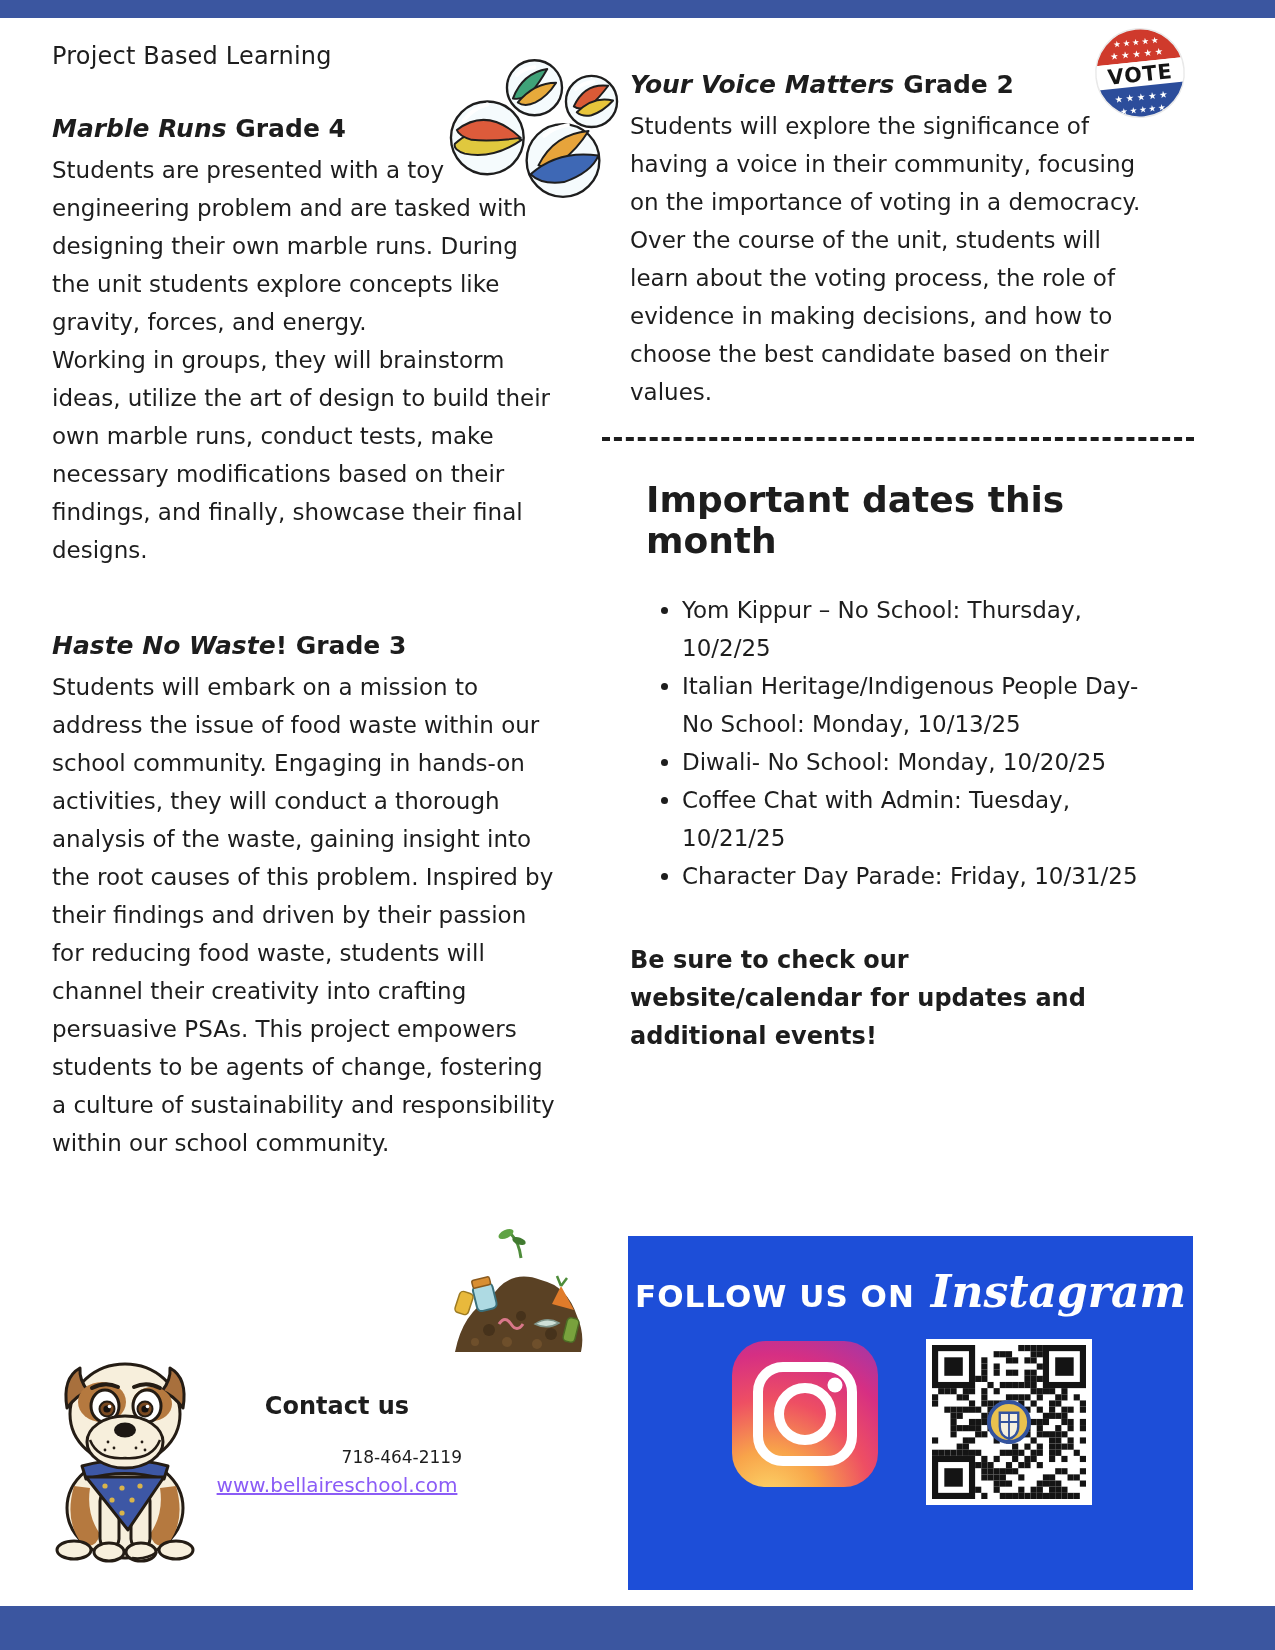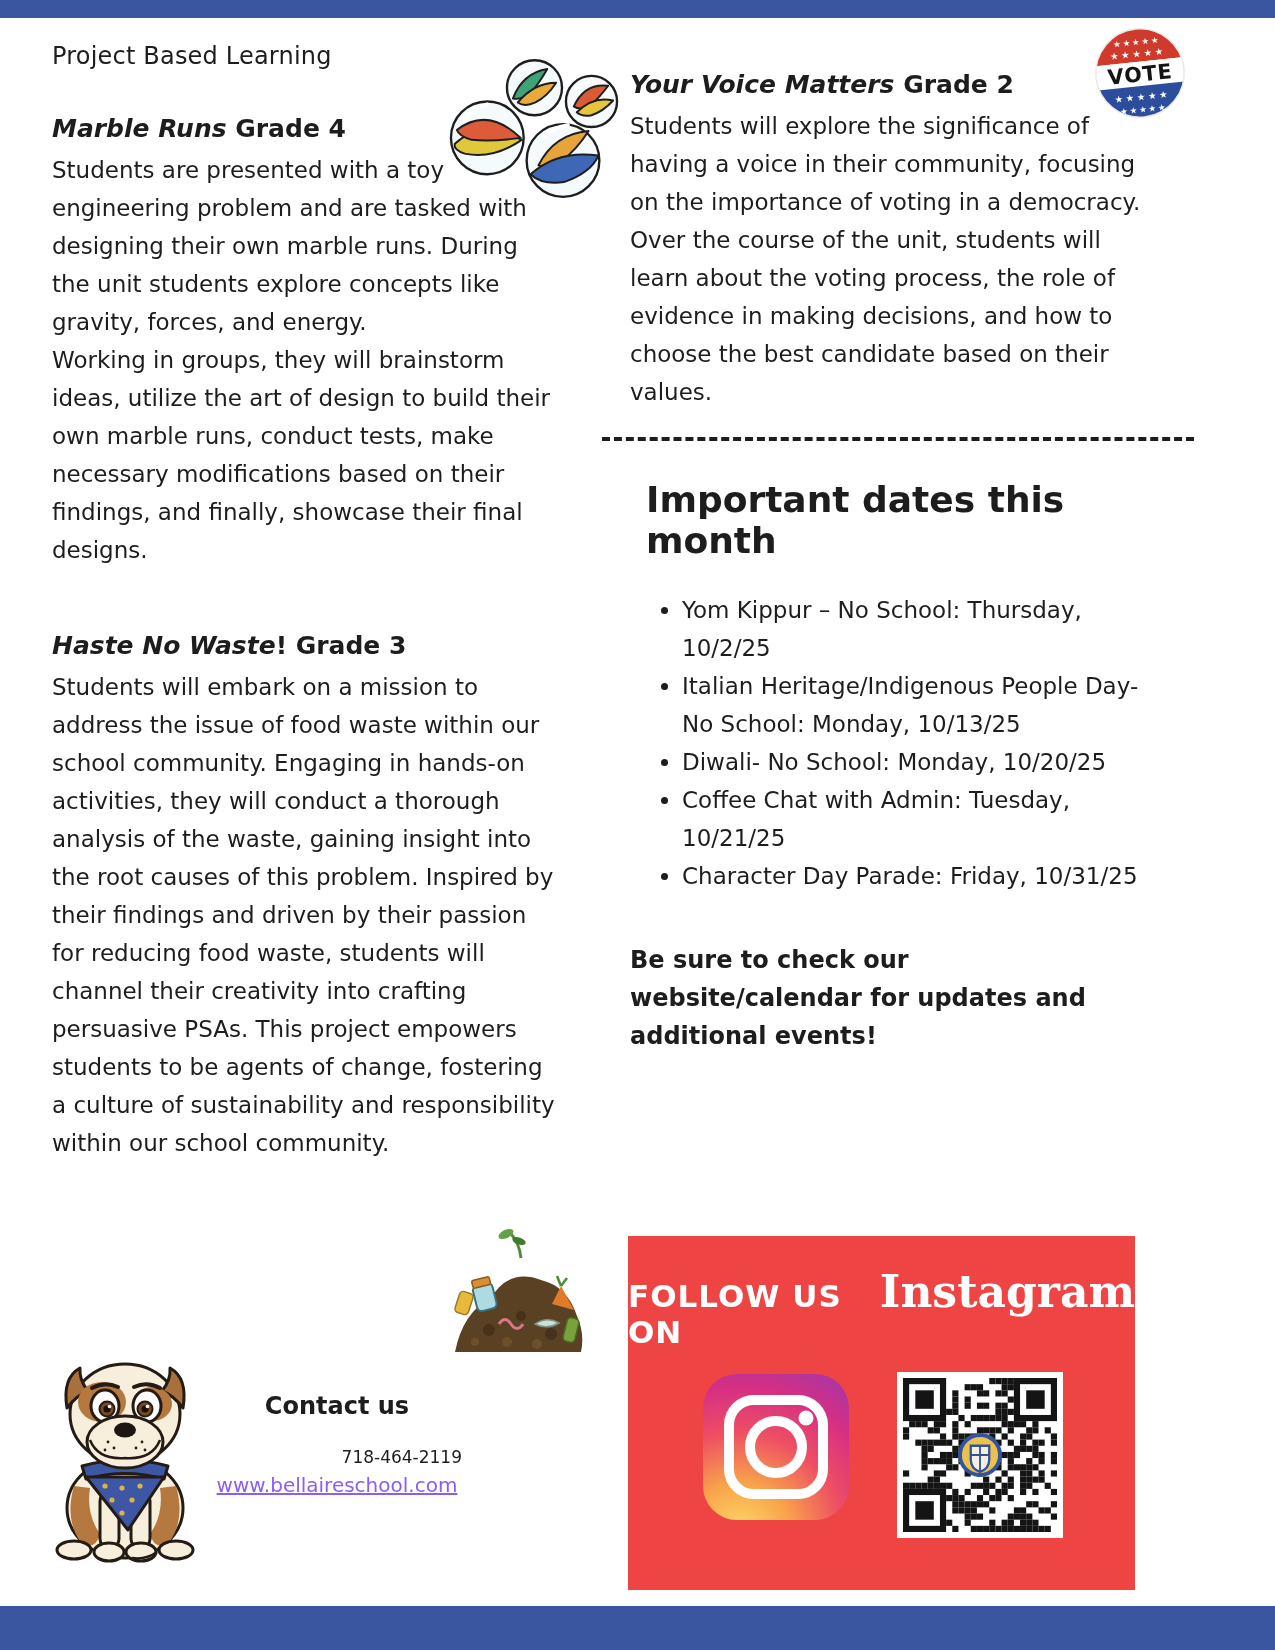--- a/index.html
+++ b/index.html
@@ -28,24 +28,24 @@
   .contact{position:absolute;left:212px;top:1392px;width:250px;text-align:center;}
   .contact-h{font-size:24px;font-weight:800;margin:0 0 26px 0;}
   .contact-phone{font-size:17px;line-height:1.4;margin:0;text-align:right;}
   .contact-web{font-size:20px;line-height:1.5;color:#8b5cf6;text-decoration:underline;}
 
   .marbles{position:absolute;left:448px;top:55px;width:172px;height:150px;}
   .vote{position:absolute;left:1093px;top:26px;width:94px;height:94px;transform:rotate(-6deg);}
   .compost{position:absolute;left:448px;top:1226px;width:142px;height:134px;}
   .bulldog{position:absolute;left:50px;top:1336px;width:150px;height:230px;}
 
-  .follow-box{position:absolute;left:628px;top:1236px;width:507px;height:354px;background:#ef4444;}
+  .follow-box{position:absolute;left:628px;top:1236px;width:565px;height:354px;background:#1d4ed8;}
   .follow-head{display:flex;align-items:baseline;justify-content:center;margin-top:30px;color:#fff;}
   .follow-text{font-size:31px;font-weight:800;letter-spacing:1px;}
-  .follow-brand{font-family:"DejaVu Serif",serif;font-weight:600;font-size:44px;margin-left:16px;}
+  .follow-brand{font-family:"DejaVu Serif",serif;font-style:italic;font-weight:600;font-size:44px;margin-left:16px;}
   .follow-row{display:flex;justify-content:center;align-items:flex-start;gap:46px;margin-top:22px;}
   .ig-icon{width:150px;height:150px;}
   .qr-box{width:154px;height:154px;background:#fff;padding:6px;}
   .qr-box svg{width:100%;height:100%;display:block;}
 </style>
 </head>
 <body>
 
 <div class="page">
 

